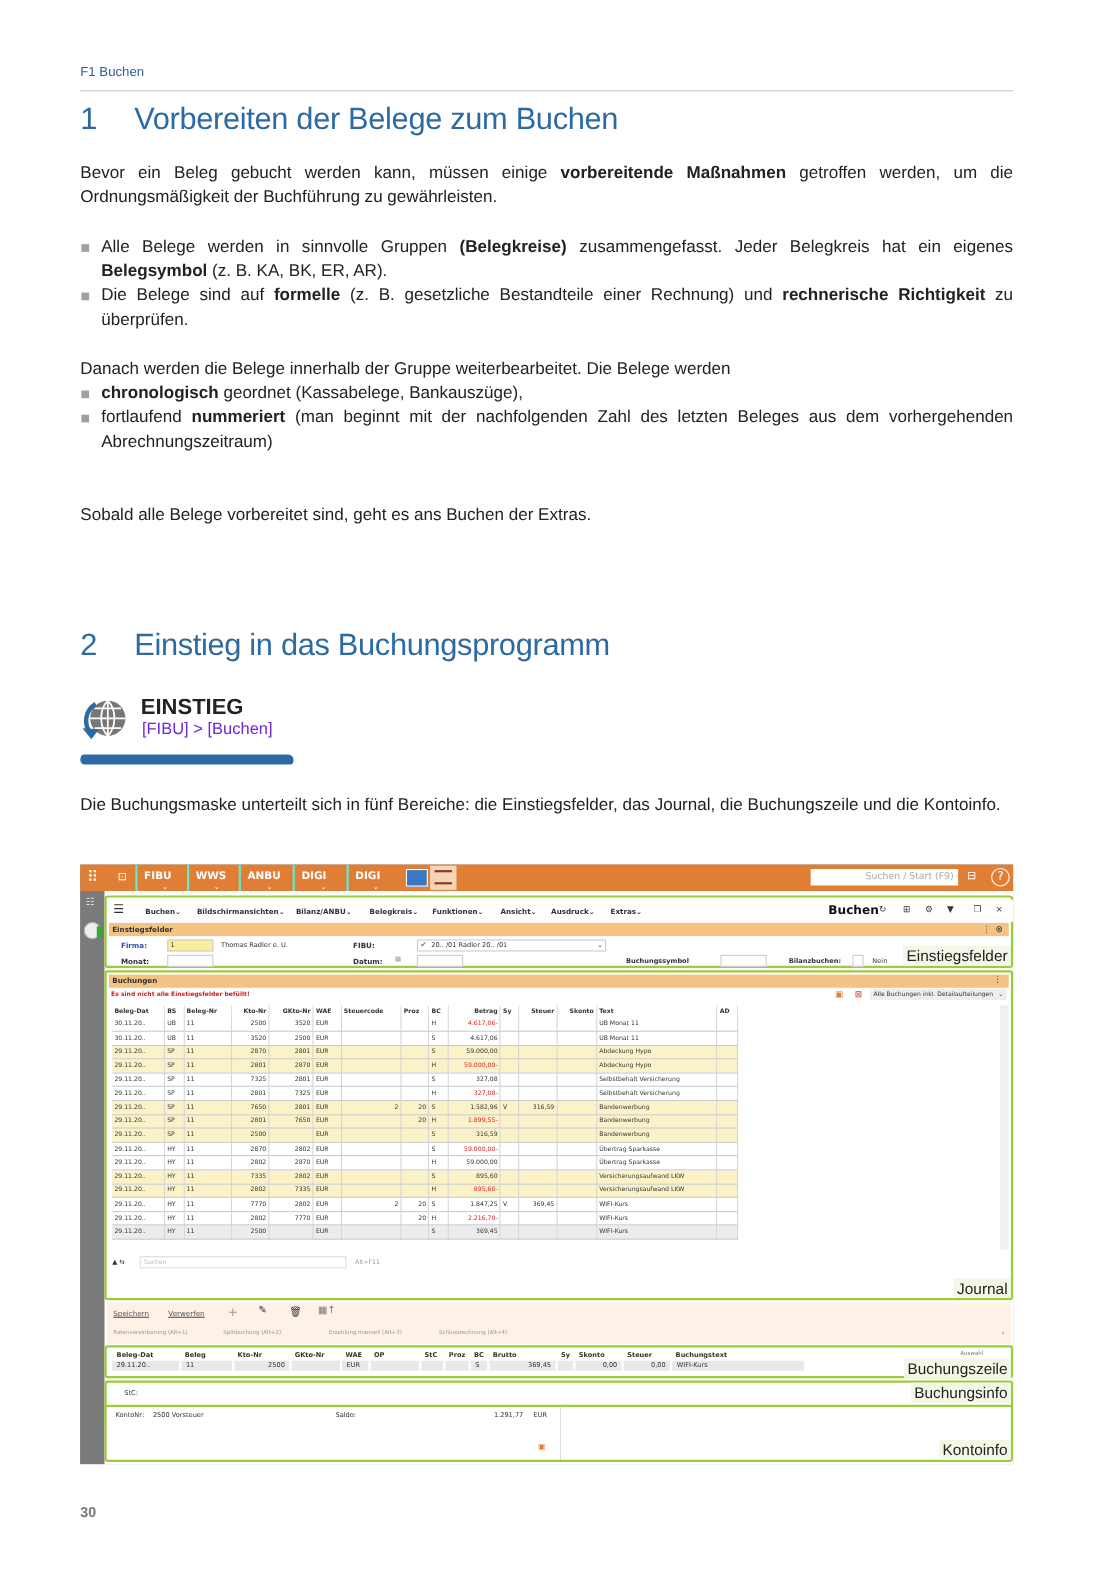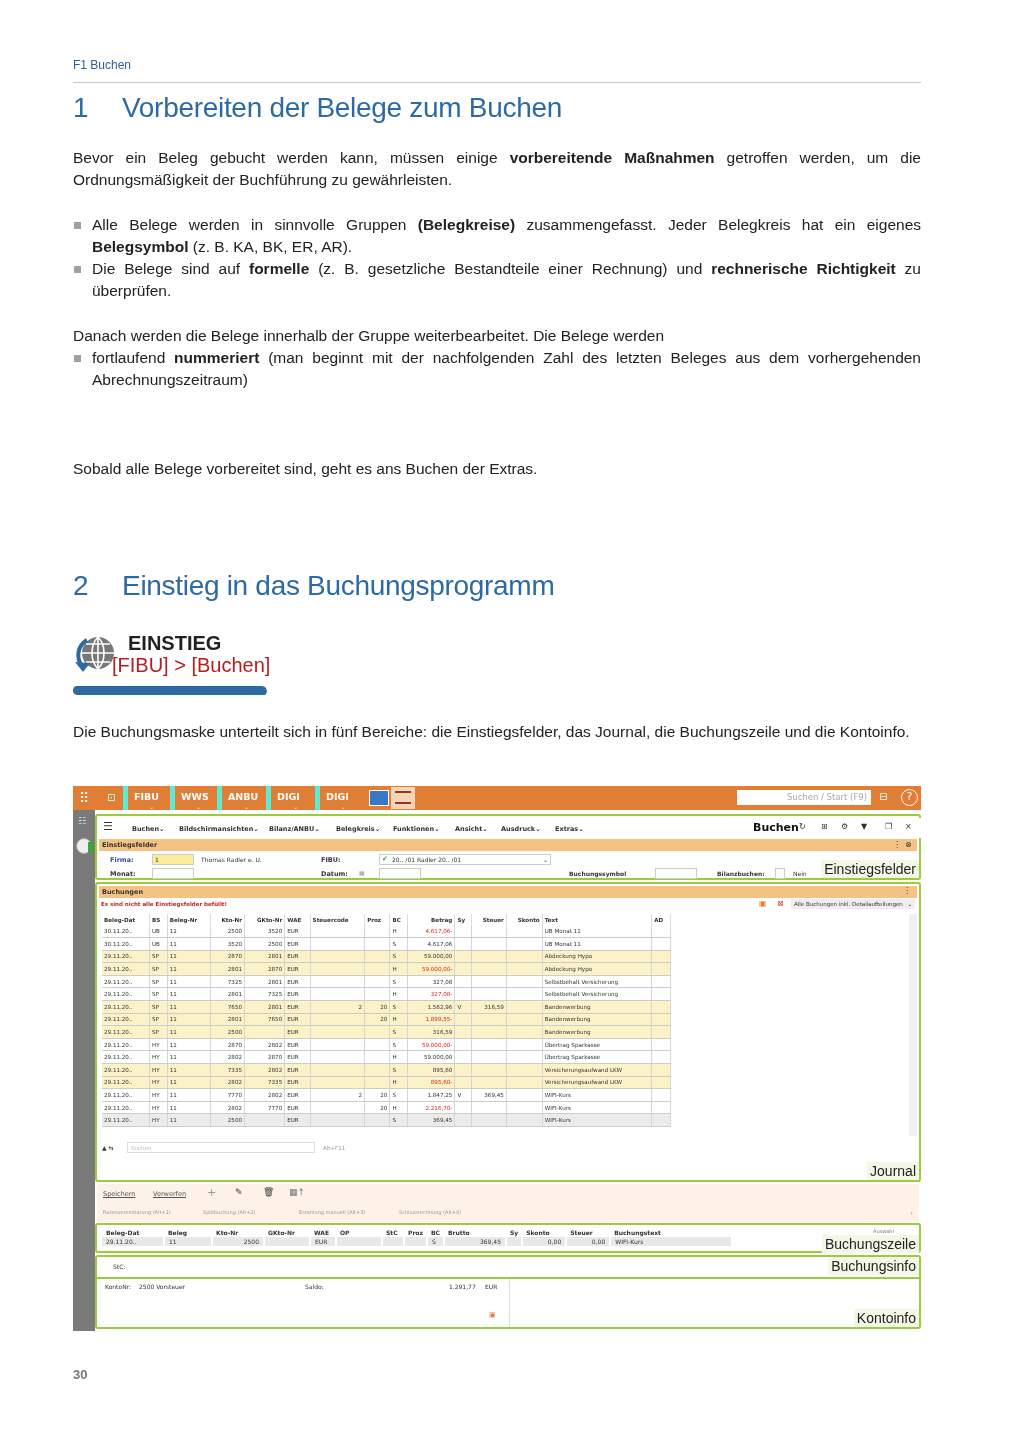--- a/index.html
+++ b/index.html
@@ -10,27 +10,27 @@
 h1.sec{position:absolute;left:0;font-size:28px;font-weight:normal;color:#2d6aa3;letter-spacing:-0.3px}
 h1.sec .num{display:inline-block;width:49px}
 .p{position:absolute;left:0;width:848px;font-size:15.5px;line-height:22px;color:#222;text-align:justify}
 .p b{font-weight:bold}
 ul.bul{position:absolute;left:0;width:848px;list-style:none;font-size:15.5px;line-height:22px}
 ul.bul li{position:relative;padding-left:19px;text-align:justify}
 ul.bul li:before{content:"";position:absolute;left:1px;top:8px;width:7px;height:7px;background:#a0a0a0}
 .einstieg{position:absolute;top:630px;left:0;width:200px;height:70px}
 .globe{position:absolute;left:0;top:2px;width:44px;height:44px}
 .einstieg .t1{position:absolute;left:55px;top:2px;font-size:20px;font-weight:bold;color:#222}
-.einstieg .t2{position:absolute;left:39px;top:24px;font-size:20px;color:#b91c1c}
+.einstieg .t2{position:absolute;left:56px;top:24px;font-size:15px;color:#6d28d9}
 .brush{position:absolute;left:0;top:56px;width:194px;height:9px;background:#2d6aa3;border-radius:3px 6px 2px 5px;transform:skewX(-10deg)}
 
 .app{position:absolute;left:0;top:786px;width:848px;height:545px;background:#777;font-family:"DejaVu Sans",sans-serif;font-size:6px;color:#333}
 .topbar{position:absolute;left:0;top:0;width:848px;height:24px;background:#e17e36}
 .topbar .grid{position:absolute;left:6px;top:4px;width:16px;height:16px;color:#fff;font-size:14px;line-height:16px}
-.tb-tab{position:absolute;top:0;height:24px;color:#fff;font-weight:bold;font-size:9.5px;line-height:22px;border-left:5px solid #5eead4;padding-left:6px}
+.tb-tab{position:absolute;top:0;height:24px;color:#fff;font-weight:bold;font-size:9.5px;line-height:22px;border-left:2px solid #5eead4;padding-left:6px}
 .tb-tab .chev{position:absolute;left:50%;bottom:0;font-size:6px;line-height:6px}
 .searchbox{position:absolute;left:664px;top:4px;width:134px;height:15px;background:#fff;color:#aaa;font-size:8.5px;line-height:15px;text-align:right;padding-right:4px}
 .help{position:absolute;left:828px;top:3px;width:17px;height:17px;border:1.5px solid #fff;border-radius:50%;color:#fff;font-size:11px;line-height:14px;text-align:center}
 .sidebar{position:absolute;left:0;top:24px;width:22px;height:521px;background:#7a7a7a}
 .content{position:absolute;left:22px;top:24px;width:826px;height:521px;background:#fff}
 .gbox{position:absolute;border:2px solid #9ccb3b;border-radius:3px;background:#fff}
 .menubar{position:absolute;left:2px;top:2px;width:822px;height:20px;background:#fff}
 .menubar span.m{position:absolute;top:7px;font-size:6.5px;font-weight:bold;color:#333}
 .menubar .title{position:absolute;left:654px;top:3px;font-size:11px;font-weight:bold;color:#111}
 .hdr{position:absolute;height:12px;background:#f4c384;font-size:6.5px;font-weight:bold;line-height:12px;padding-left:3px;color:#333}
@@ -64,20 +64,21 @@
 
   <div class="p" style="top:147px"><span>Bevor ein Beleg gebucht werden kann, müssen einige </span><b>vorbereitende Maßnahmen</b><span> getroffen werden, um die Ordnungsmäßigkeit der Buchführung zu gewährleisten.</span></div>
 
   <ul class="bul" style="top:214px">
     <li><span>Alle Belege werden in sinnvolle Gruppen </span><b>(Belegkreise)</b><span> zusammengefasst. Jeder Belegkreis hat ein eigenes </span><b>Belegsymbol</b><span> (z. B. KA, BK, ER, AR).</span></li>
     <li><span>Die Belege sind auf </span><b>formelle</b><span> (z. B. gesetzliche Bestandteile einer Rechnung) und </span><b>rechnerische Richtigkeit</b><span> zu überprüfen.</span></li>
   </ul>
 
   <div class="p" style="top:325px">Danach werden die Belege innerhalb der Gruppe weiterbearbeitet. Die Belege werden</div>
   <ul class="bul" style="top:347px">
+    <li><span></span><b>chronologisch</b><span> geordnet (Kassabelege, Bankauszüge),</span></li>
     <li><span>fortlaufend </span><b>nummeriert</b><span> (man beginnt mit der nachfolgenden Zahl des letzten Beleges aus dem vorhergehenden Abrechnungszeitraum)</span></li>
   </ul>
   <div class="p" style="top:458px">Sobald alle Belege vorbereitet sind, geht es ans Buchen der Extras.</div>
 
   <h1 class="sec" style="top:570px"><span class="num">2</span><span>Einstieg in das Buchungsprogramm</span></h1>
 
   <div class="einstieg">
     <svg class="globe" viewBox="0 0 44 44">
       <circle cx="25" cy="21" r="16" fill="#777"></circle>
       <path d="M9 21h32M25 5v32M13 12h24M13 30h24M25 5c-8 8-8 24 0 32M25 5c8 8 8 24 0 32" stroke="#fff" stroke-width="1.6" fill="none"></path>

